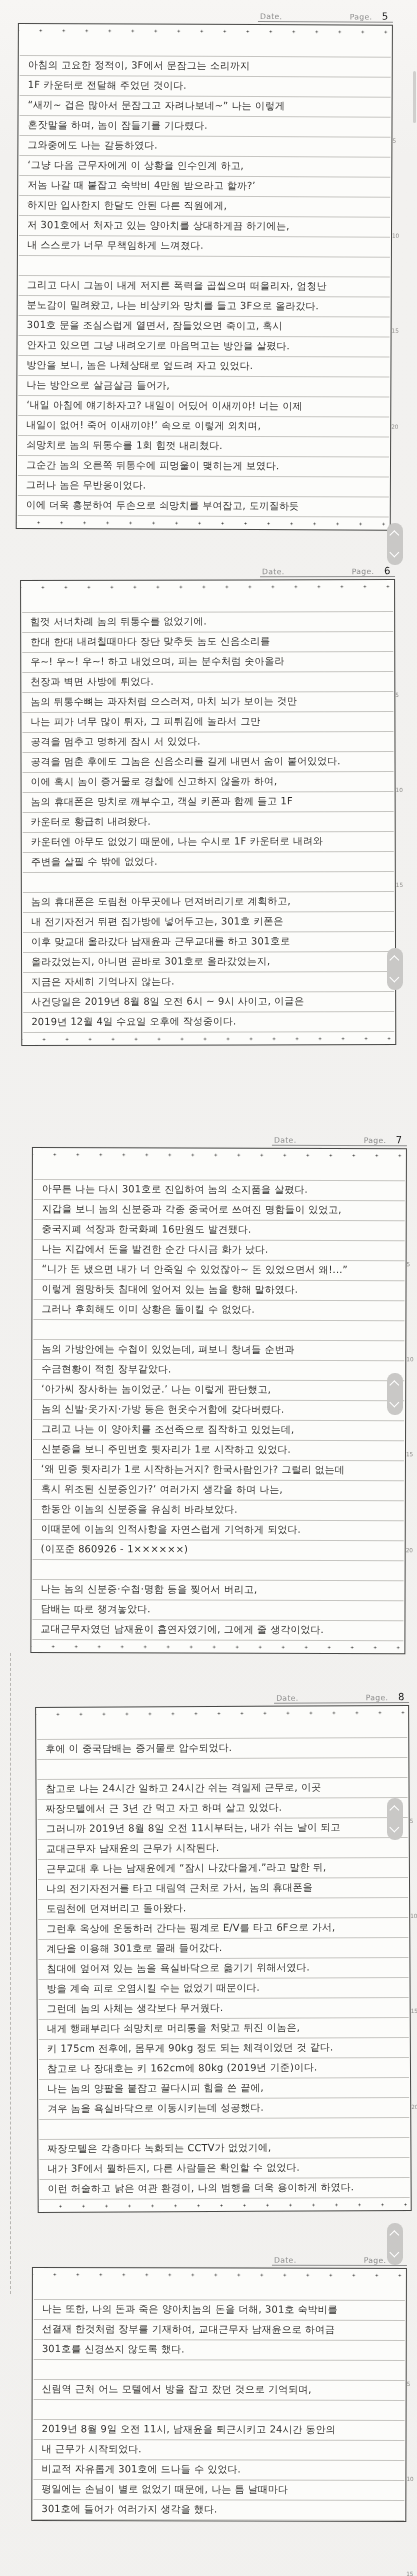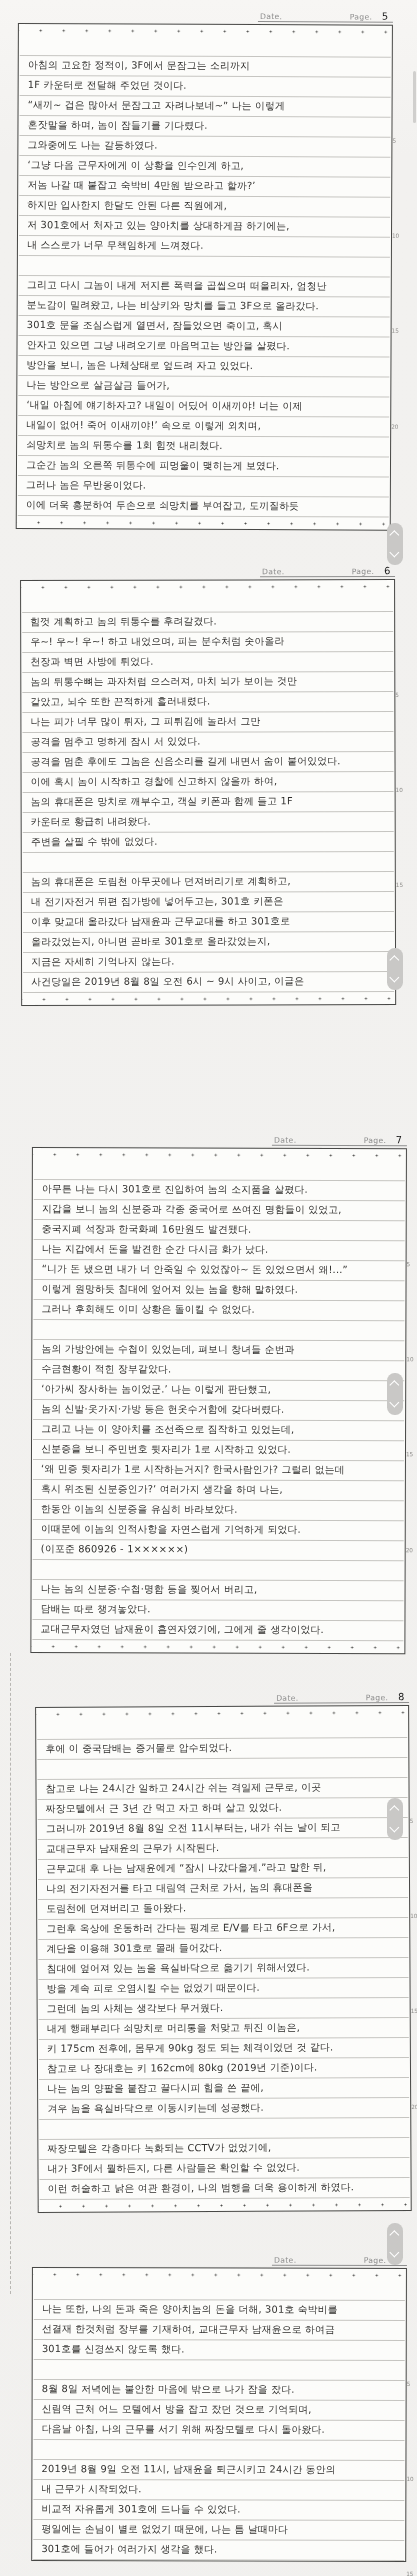--- a/index.html
+++ b/index.html
@@ -156,43 +156,45 @@
     </div>
     <div class="page-wrap" style="top: 564px; left: 19.6px; width: 375px; transform: rotate(-0.15deg); transform-origin: left top;">
       <div class="page-header">
         <span class="lbl date">Date.</span>
         <span class="lbl">Page.</span>
         <span class="page-num">6</span>
       </div>
       <div class="page-box">
         <div class="dots"></div>
         <div class="row"></div>
-        <div class="row">힘껏 계획하고 놈의 뒤통수를 후려갈겼다.</div>
+        <div class="row">힘껏 서너차례 놈의 뒤통수를 없었기에.</div>
+        <div class="row">한대 한대 내려칠때마다 장단 맞추듯 놈도 신음소리를</div>
         <div class="row">우~! 우~! 우~! 하고 내었으며, 피는 분수처럼 솟아올라</div>
         <div class="row">천장과 벽면 사방에 튀었다.</div>
         <div class="row">놈의 뒤통수뼈는 과자처럼 으스러져, 마치 뇌가 보이는 것만</div>
         <span class="margin-num" style="top: 112px;">5</span>
-        <div class="row">같았고, 뇌수 또한 끈적하게 흘러내렸다.</div>
         <div class="row">나는 피가 너무 많이 튀자, 그 피튀김에 놀라서 그만</div>
         <div class="row">공격을 멈추고 멍하게 잠시 서 있었다.</div>
         <div class="row">공격을 멈춘 후에도 그놈은 신음소리를 길게 내면서 숨이 붙어있었다.</div>
-        <div class="row">이에 혹시 놈이 시작하고 경찰에 신고하지 않을까 하여,</div>
+        <div class="row">이에 혹시 놈이 증거물로 경찰에 신고하지 않을까 하여,</div>
         <span class="margin-num" style="top: 207px;">10</span>
         <div class="row">놈의 휴대폰은 망치로 깨부수고, 객실 키폰과 함께 들고 1F</div>
         <div class="row">카운터로 황급히 내려왔다.</div>
+        <div class="row">카운터엔 아무도 없었기 때문에, 나는 수시로 1F 카운터로 내려와</div>
         <div class="row">주변을 살필 수 밖에 없었다.</div>
         <div class="row"></div>
         <span class="margin-num" style="top: 302px;">15</span>
         <div class="row">놈의 휴대폰은 도림천 아무곳에나 던져버리기로 계획하고,</div>
         <div class="row">내 전기자전거 뒤편 짐가방에 넣어두고는, 301호 키폰은</div>
         <div class="row">이후 맞교대 올라갔다 남재윤과 근무교대를 하고 301호로</div>
         <div class="row">올라갔었는지, 아니면 곧바로 301호로 올라갔었는지,</div>
         <span class="margin-num" style="top: 398px;">20</span>
         <div class="row">지금은 자세히 기억나지 않는다.</div>
         <div class="row">사건당일은 2019년 8월 8일 오전 6시 ~ 9시 사이고, 이글은</div>
+        <div class="row">2019년 12월 4일 수요일 오후에 작성중이다.</div>
         <div class="dots"></div>
       </div>
     </div>
     <div class="page-wrap" style="top: 1131px; left: 32px; width: 375px; transform: rotate(0.18deg); transform-origin: left top;">
       <div class="page-header">
         <span class="lbl date">Date.</span>
         <span class="lbl">Page.</span>
         <span class="page-num">7</span>
       </div>
       <div class="page-box">
@@ -273,24 +275,22 @@
         <span class="lbl">Page.</span>
         <span class="page-num">9</span>
       </div>
       <div class="page-box">
         <div class="dots"></div>
         <div class="row"></div>
         <div class="row">나는 또한, 나의 돈과 죽은 양아치놈의 돈을 더해, 301호 숙박비를</div>
         <div class="row">선결재 한것처럼 장부를 기재하여, 교대근무자 남재윤으로 하여금</div>
         <div class="row">301호를 신경쓰지 않도록 했다.</div>
         <div class="row"></div>
-        <div class="row">8월 8일 저녁에는 불안한 마음에 밖으로 나가 잠을 잤다.</div>
         <span class="margin-num" style="top: 112px;">5</span>
         <div class="row">신림역 근처 어느 모텔에서 방을 잡고 잤던 것으로 기억되며,</div>
-        <div class="row">다음날 아침, 나의 근무를 서기 위해 짜장모텔로 다시 돌아왔다.</div>
         <div class="row"></div>
         <div class="row">2019년 8월 9일 오전 11시, 남재윤을 퇴근시키고 24시간 동안의</div>
         <span class="margin-num" style="top: 207px;">10</span>
         <div class="row">내 근무가 시작되었다.</div>
         <div class="row">비교적 자유롭게 301호에 드나들 수 있었다.</div>
         <div class="row">평일에는 손님이 별로 없었기 때문에, 나는 틈 날때마다</div>
         <div class="row">301호에 들어가 여러가지 생각을 했다.</div>
         <span class="margin-num" style="top: 302px;">15</span>
       </div>
     </div>

